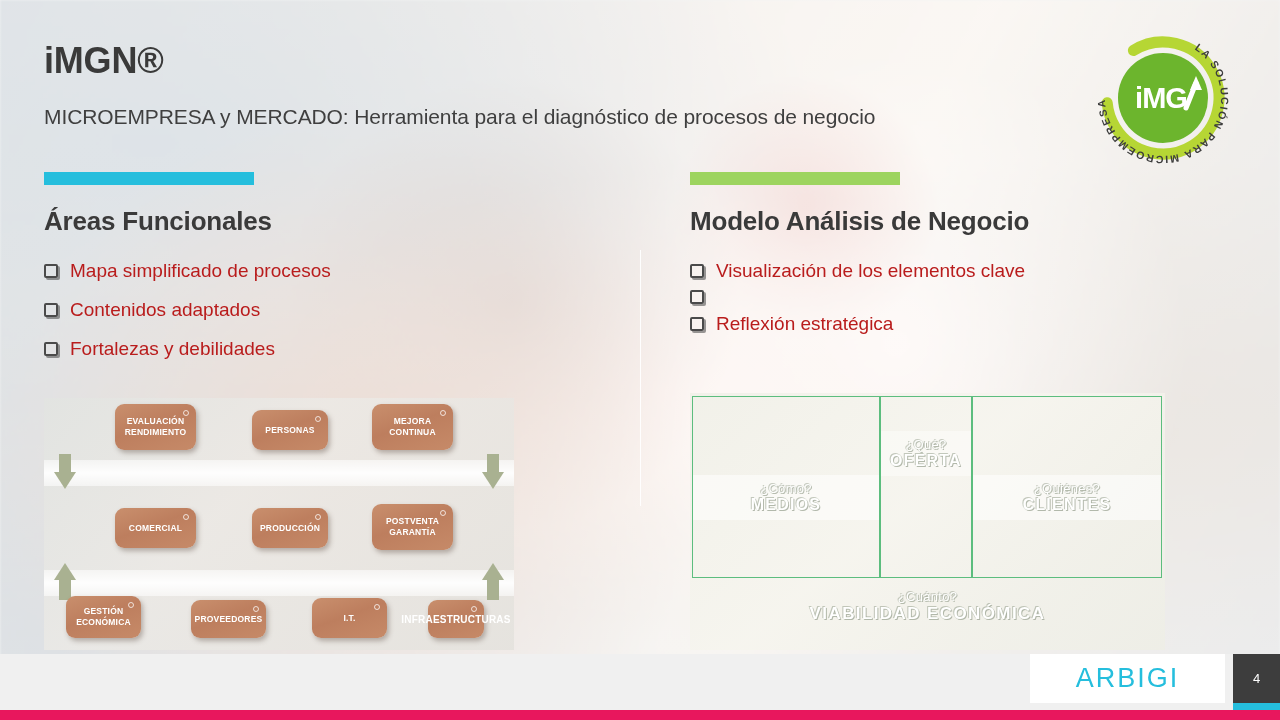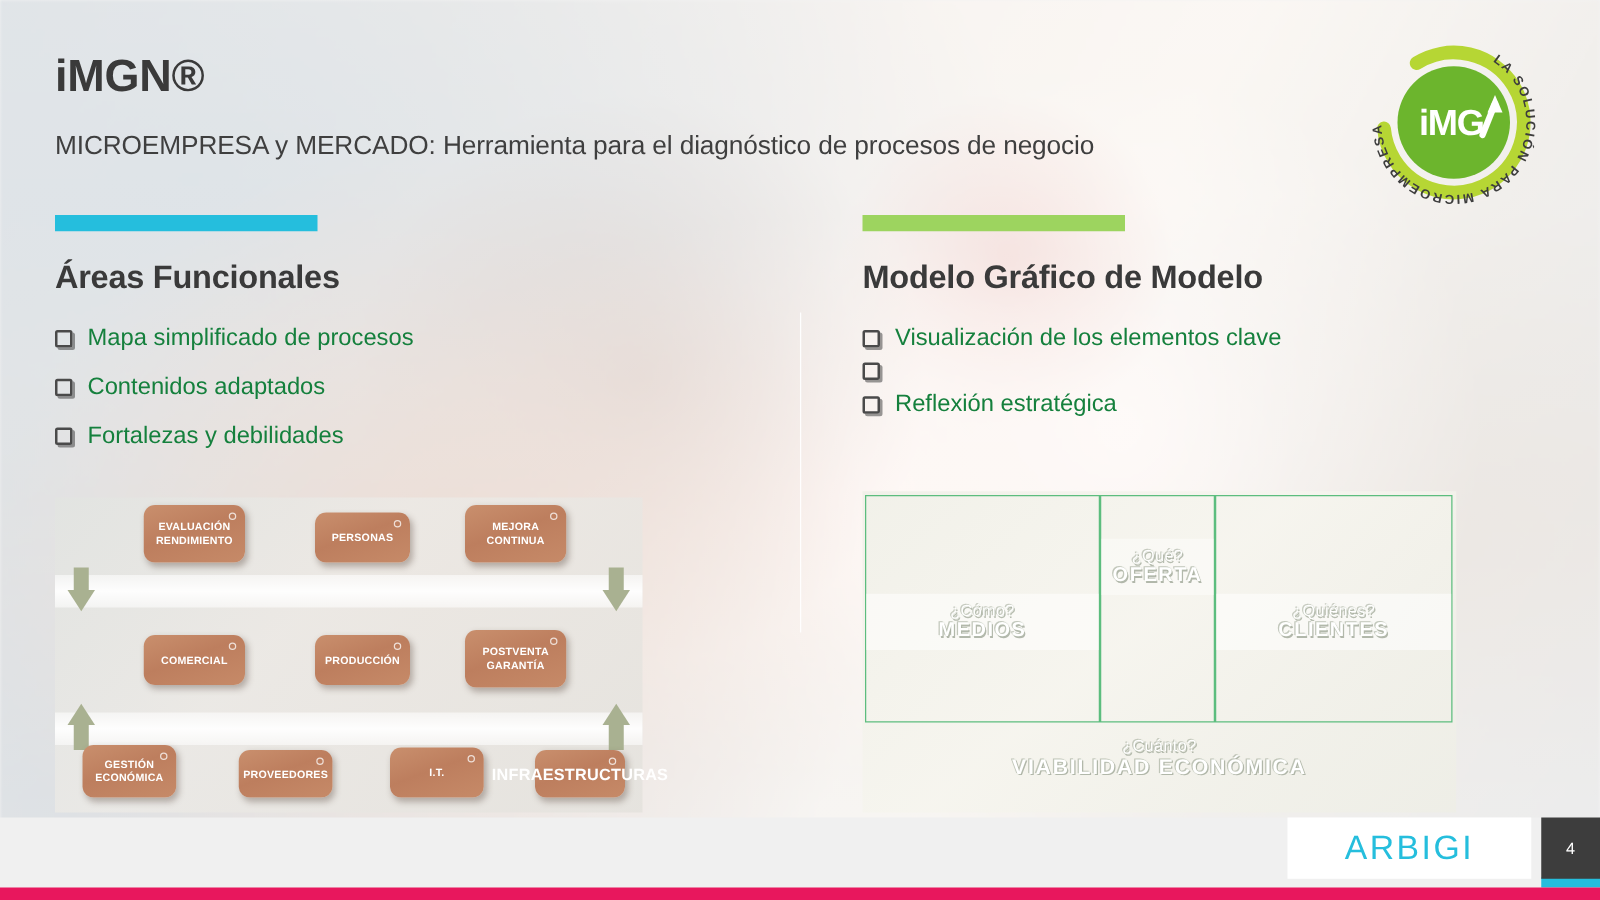--- a/index.html
+++ b/index.html
@@ -67,21 +67,21 @@
   .col { position:absolute; top:206px; }
   .col-left  { left:44px;  width:560px; }
   .col-right { left:690px; width:560px; }
 
   .col h2 {
     font-size:26px; font-weight:bold; color:#3a3a3a;
     margin-bottom:14px; letter-spacing:-.2px;
   }
   .bullets { list-style:none; }
   .bullets li {
-    font-size:19px; color:#15803d; line-height:39px;
+    font-size:19px; color:#b91c1c; line-height:39px;
     display:flex; align-items:center; white-space:nowrap;
   }
   .chk {
     display:inline-block; width:14px; height:14px;
     border:2px solid #4a4a4a; border-radius:2px;
     margin-right:12px; flex:none;
     box-shadow:2px 2px 0 0 rgba(70,70,70,.55);
   }
 
   
@@ -260,21 +260,21 @@
         <span>Contenidos adaptados</span>
       </li>
       <li>
         <span class="chk"></span>
         <span>Fortalezas y debilidades</span>
       </li>
     </ul>
   </div>
 
   <div class="col col-right">
-    <h2>Modelo Gráfico de Modelo</h2>
+    <h2>Modelo Análisis de Negocio</h2>
     <ul class="bullets">
       <li>
         <span class="chk"></span>
         <span>Visualización  de los elementos clave</span>
       </li>
       <li>
         <span class="chk"></span>
       </li>
       <li>
         <span class="chk"></span>
@@ -308,21 +308,21 @@
     <div class="pbox" style="left:208px; top:12px; width:76px; height:40px;">PERSONAS</div>
     <div class="pbox" style="left:328px; top:6px;  width:81px; height:46px;">MEJORA CONTINUA</div>
 
     <div class="pbox" style="left:71px;  top:110px; width:81px; height:40px;">COMERCIAL</div>
     <div class="pbox" style="left:208px; top:110px; width:76px; height:40px;">PRODUCCIÓN</div>
     <div class="pbox" style="left:328px; top:106px; width:81px; height:46px;">POSTVENTA GARANTÍA</div>
 
     <div class="pbox" style="left:22px;  top:198px; width:75px; height:42px;">GESTIÓN ECONÓMICA</div>
     <div class="pbox" style="left:147px; top:202px; width:75px; height:38px;">PROVEEDORES</div>
     <div class="pbox" style="left:268px; top:200px; width:75px; height:40px;">I.T.</div>
-    <div class="pbox" style="left:384px; top:202px; width:72px; height:38px; font-size:13px;">INFRAESTRUCTURAS</div>
+    <div class="pbox" style="left:384px; top:202px; width:56px; height:38px; font-size:10px;">INFRAESTRUCTURAS</div>
   </div>
 
   <div class="canvas">
 
     <div class="cvcol cv-medios">
       <div class="cvband">
         <div class="q">¿Cómo?</div>
         <div class="a">MEDIOS</div>
       </div>
     </div>

